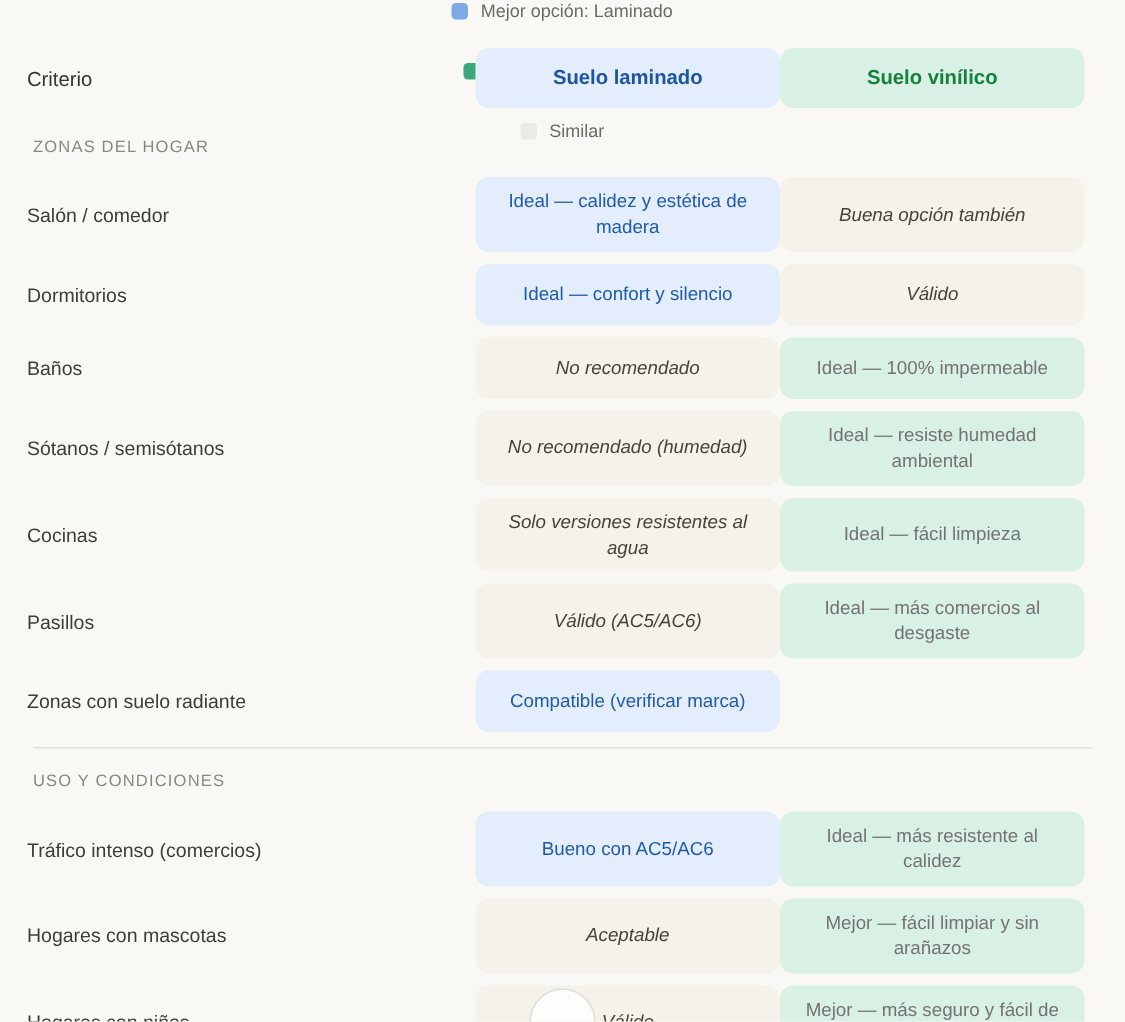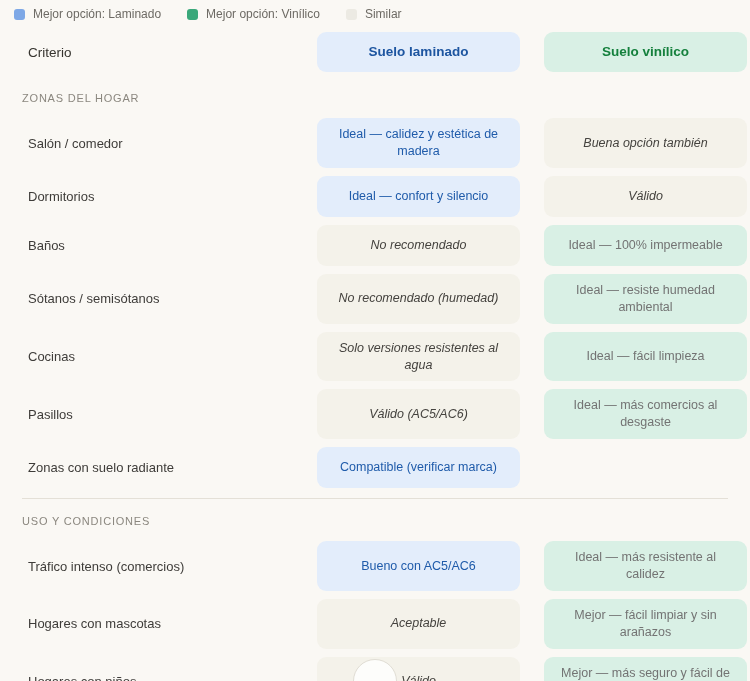--- a/index.html
+++ b/index.html
@@ -17,20 +17,21 @@
   }
 
   
   .legend {
     display: flex;
     align-items: center;
     gap: 26px;
     padding: 0 14px;
     height: 28px;
     box-sizing: border-box;
+    flex-direction: column;
   }
   .legend-item {
     display: flex;
     align-items: center;
     gap: 8px;
     font-size: 12px;
     color: #6d6a64;
     white-space: nowrap;
   }
   .legend-swatch {
@@ -48,34 +49,34 @@
   .row {
     display: flex;
     align-items: stretch;
     box-sizing: border-box;
   }
   .col-criterio {
     width: 317px;
     flex: 0 0 317px;
     display: flex;
     align-items: center;
-    padding-left: 28px;
+    padding-left: 18px;
     box-sizing: border-box;
     font-size: 13px;
     color: #3e3c39;
   }
   .col-cell {
     flex: 0 0 203px;
     width: 203px;
     display: flex;
     padding: 4px 0;
     box-sizing: border-box;
   }
   .col-cell.gap {
-    margin-right: 24px;
+    margin-right: 0;
   }
   .cellbox {
     flex: 1 1 auto;
     border-radius: 9px;
     display: flex;
     align-items: center;
     justify-content: center;
     text-align: center;
     padding: 8px 12px;
     box-sizing: border-box;

